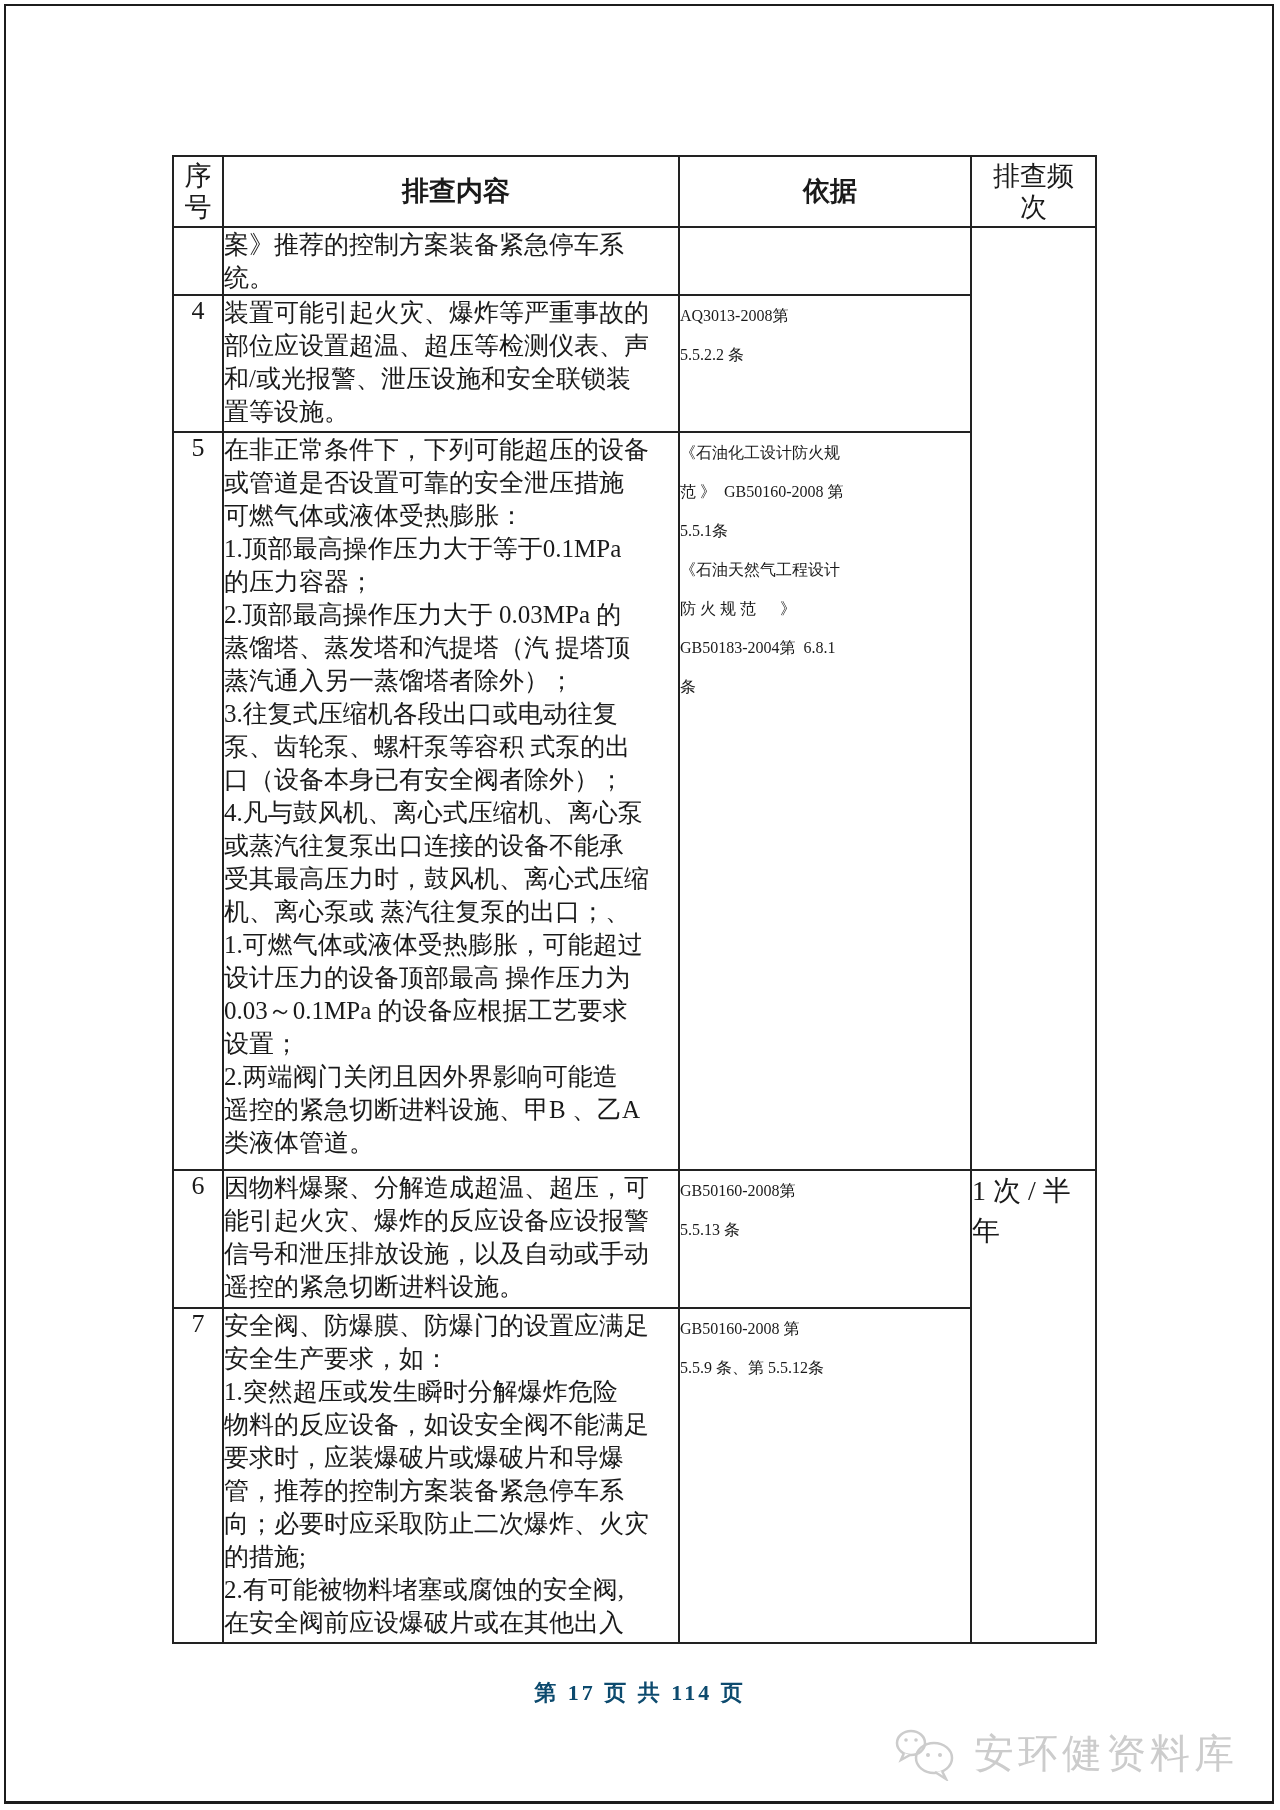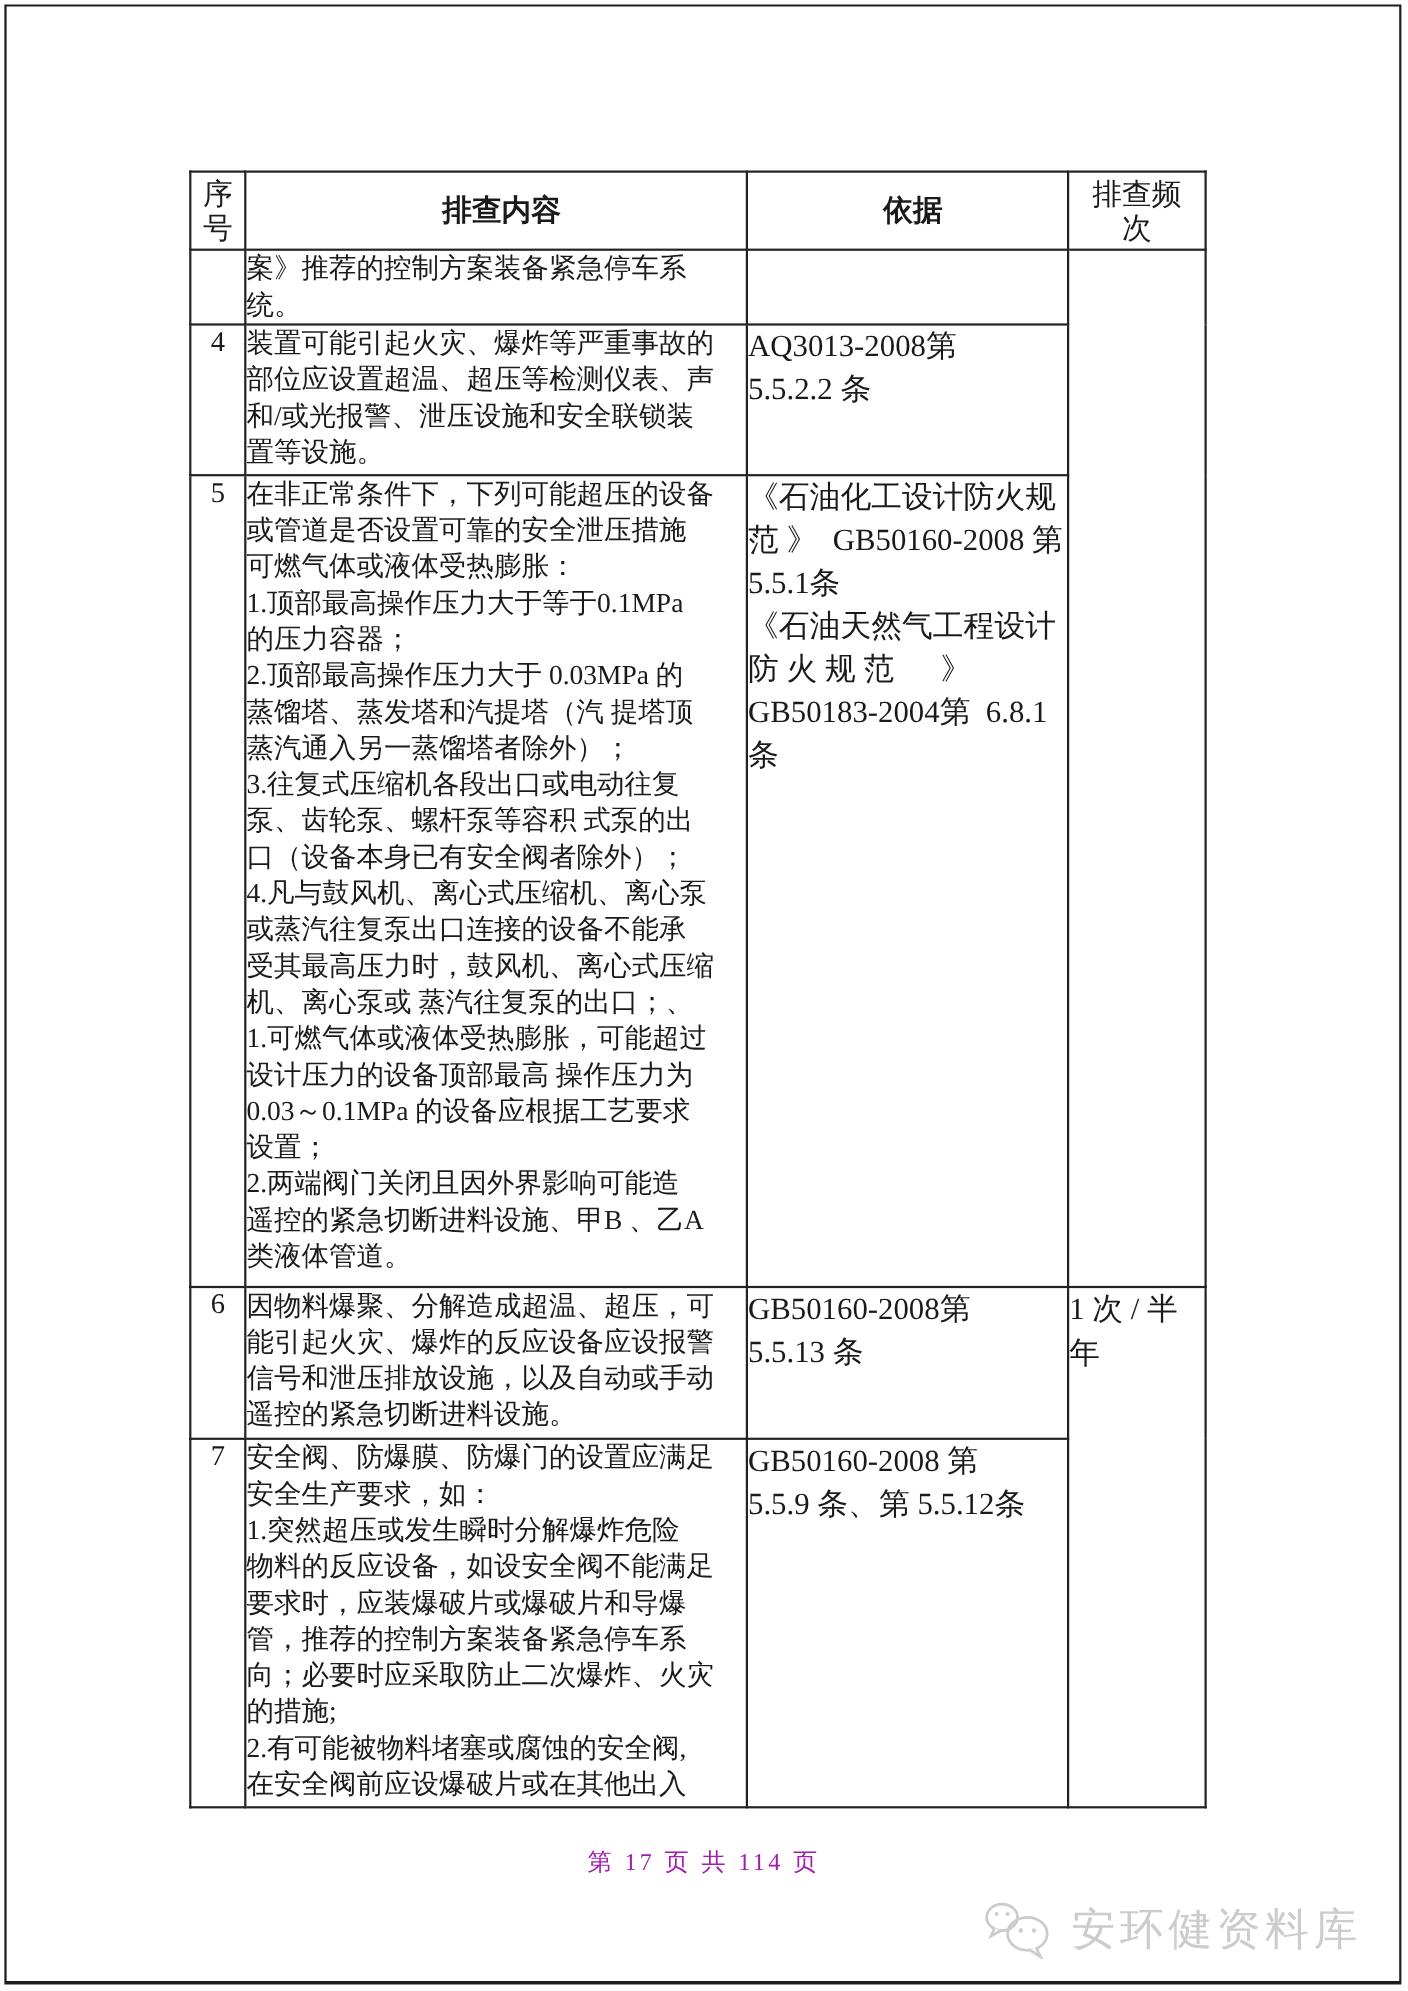--- a/index.html
+++ b/index.html
@@ -52,36 +52,37 @@
     font-size: 26px;
   }
   td.content { padding: 4px 6px 0 9px; }
   td.basis { padding: 5px 4px 0 7px; }
   td.freq { padding: 8px 4px 0 9px; }
   .tline {
     white-space: pre;
     font-size: 25px;
     line-height: 33px;
   }
-  td.basis .tline { font-size: 28px; line-height: 39px; }
+  td.basis .tline { font-size: 16px; line-height: 39px; }
   td.freq .tline { font-size: 28px; line-height: 40px; }
   tr.r0 { height: 68px; }
   tr.r1 { height: 137px; }
   tr.r2 { height: 738px; }
   tr.r3 { height: 138px; }
   tr.r4 { height: 335px; }
   .footer {
     position: absolute;
     left: 0;
     top: 1678px;
     width: 100%;
     text-align: center;
     font-size: 22px;
     letter-spacing: 3px;
-    color: #a21caf;
+    color: #0c4a6e;
+    font-weight: bold;
   }
   .watermark {
     position: absolute;
     top: 1726px;
     right: 42px;
     display: flex;
     align-items: center;
     gap: 14px;
     color: #cccccc;
   }

